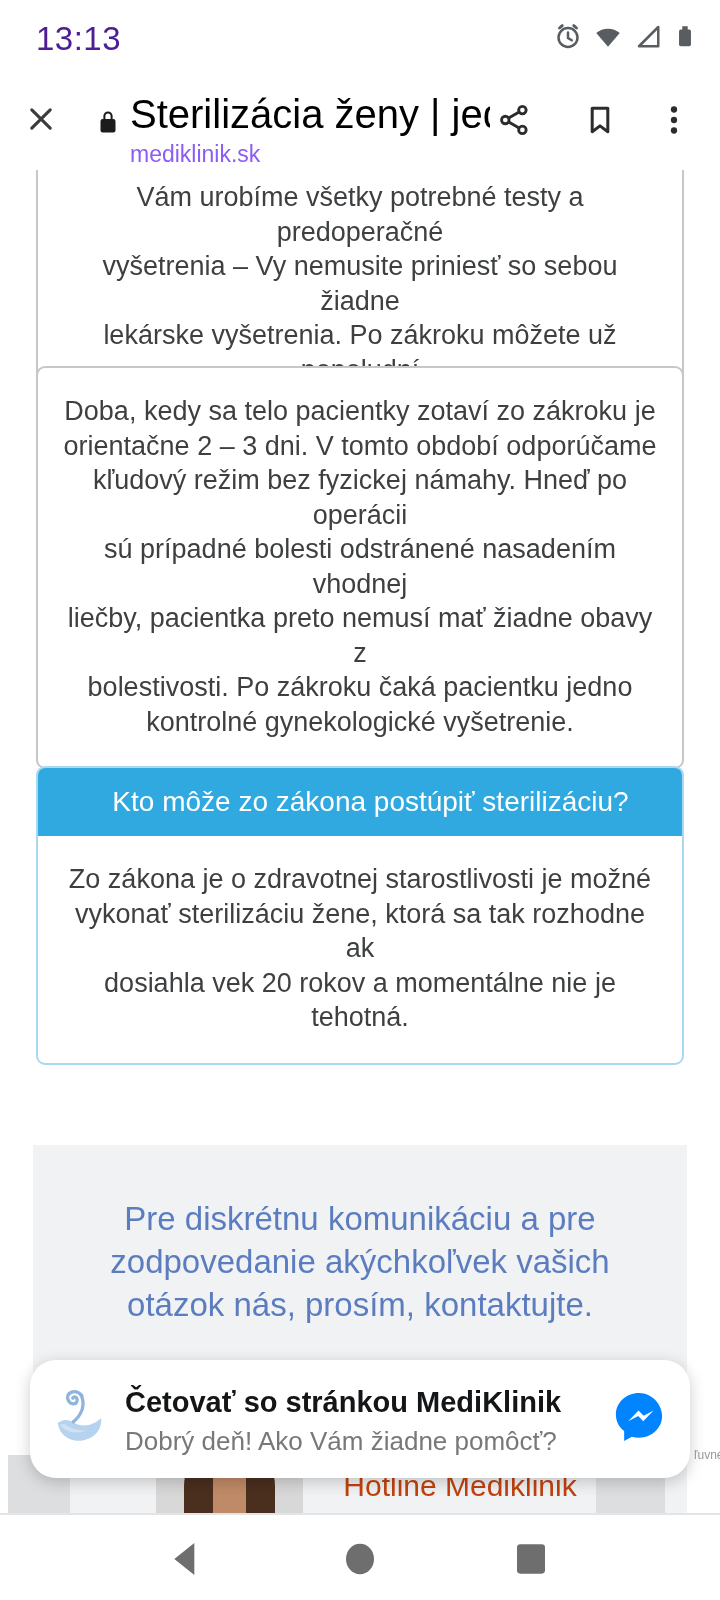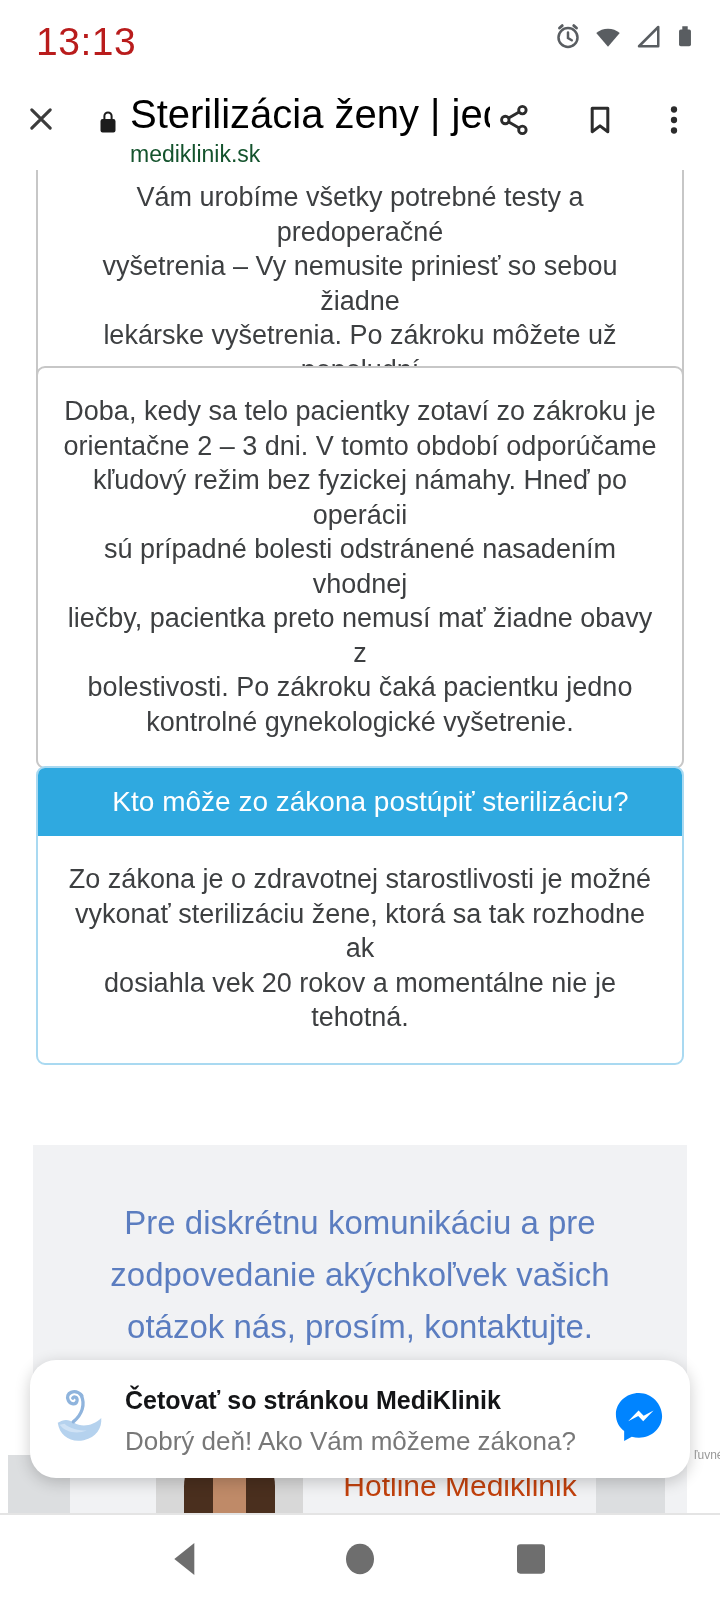--- a/index.html
+++ b/index.html
@@ -2,67 +2,67 @@
 <html><head>
 <meta charset="utf-8">
 <style>
   * { margin:0; padding:0; box-sizing:border-box; }
   html,body { background:#fff; }
   body { font-family:"Liberation Sans", sans-serif; }
   .screen { position:relative; width:720px; height:1600px; background:#fff; overflow:hidden; }
 
   
   .status-bar { position:absolute; top:0; left:0; right:0; height:66px; background:#fff; }
-  .status-time { position:absolute; left:36px; top:20px; font-size:39px; color:#b91c1c; letter-spacing:.5px; }
+  .status-time { position:absolute; left:36px; top:20px; font-size:33px; color:#4c1d95; letter-spacing:.5px; }
   .status-icons { position:absolute; right:22px; top:21px; display:flex; align-items:center; gap:9px; }
   .status-icons svg { display:block; }
 
   
   .toolbar { position:absolute; top:66px; left:0; right:0; height:104px; background:#fff; }
   .tb-close { position:absolute; left:24px; top:36px; width:34px; height:34px; }
   .tb-lock  { position:absolute; left:96px; top:42px; width:24px; height:28px; }
   .tb-titles{ position:absolute; left:130px; top:26px; width:360px; }
   .tb-title { font-size:40px; color:#000000; white-space:nowrap; overflow:hidden; }
-  .tb-url   { font-size:23px; color:#14532d; margin-top:4px; }
+  .tb-url   { font-size:23px; color:#8b5cf6; margin-top:4px; }
   .tb-share { position:absolute; left:496px; top:36px; width:36px; height:36px; }
   .tb-book  { position:absolute; left:582px; top:36px; width:36px; height:36px; }
   .tb-menu  { position:absolute; left:656px; top:36px; width:36px; height:36px; display:flex; justify-content:center; }
 
   
   .content { position:absolute; top:170px; left:0; right:0; bottom:87px; background:#fff; overflow:hidden; }
   .card { position:absolute; left:36px; width:648px; border:2px solid #c7c7c7; border-radius:9px; background:#fff; overflow:hidden; }
   .card-body { padding:26px 22px 28px; font-size:27px; line-height:34.5px; color:#3d3f41; text-align:center; white-space:pre-line; }
   .card-header { height:68px; display:flex; align-items:center; justify-content:center; font-size:28px; color:#fff; }
   .hdr-gray { background:#8a8a8a; }
   .hdr-blue { background:#2fa9e0;padding-left:21px; }
   .card-blue { border-color:#a9d9f1; }
   #card-intro { top:-22px; }
   #card-intro .card-body { padding-top:30px; }
   #card-recovery { top:196px; }
   #card-law { top:596px; }
 
   .gray-section { position:absolute; top:975px; left:33px; width:654px; height:465px; background:#f1f2f4; }
-  .contact-prompt { margin-top:52px; font-size:33px; line-height:52px; color:#5b7dc0; text-align:center; white-space:pre-line; }
+  .contact-prompt { margin-top:52px; font-size:33px; line-height:43px; color:#5b7dc0; text-align:center; white-space:pre-line; }
 
   .hotline-row { position:absolute; top:1277px; left:0; width:720px; height:66px; }
   .side-photo { position:absolute; top:8px; width:62px; height:58px; background:#dcdee0; }
   .side-photo.left { left:8px; }
   .side-photo.right { left:596px; width:69px; }
   .person-photo { position:absolute; left:156px; top:0; width:147px; height:66px; background:#d8d8d8; overflow:hidden; }
   .hair { position:absolute; left:28px; top:-6px; width:91px; height:120px; background:#4a2f1e; border-radius:46px 46px 0 0; }
   .face { position:absolute; left:57px; top:6px; width:33px; height:80px; background:#bf8a68; border-radius:16px 16px 0 0; }
   .hair-part { position:absolute; left:71px; top:-6px; width:5px; height:14px; background:#d8d8d8; border-radius:2px; }
   .hotline-label { position:absolute; left:340px; top:22px; width:240px; text-align:center; font-size:30px; color:#c2410c; white-space:nowrap; }
   .clipped-word { position:absolute; top:1278px; left:694px; font-size:12px; color:#9a9a9a; }
 
   
   .chat-widget { position:absolute; top:1360px; left:30px; width:660px; height:118px; background:#fff; border-radius:26px;
                  box-shadow:0 4px 16px rgba(0,0,0,.20); z-index:5; }
   .swan { position:absolute; left:20px; top:26px; width:58px; height:62px; }
-  .chat-title { position:absolute; left:95px; top:26px; font-size:25px; font-weight:bold; color:#141517; white-space:nowrap; }
+  .chat-title { position:absolute; left:95px; top:26px; font-size:29px; font-weight:bold; color:#141517; white-space:nowrap; }
   .chat-sub { position:absolute; left:95px; top:66px; font-size:26px; color:#787878; white-space:nowrap; }
   .messenger { position:absolute; left:582px; top:30px; width:54px; height:54px; }
 
   
   .navbar { position:absolute; bottom:0; left:0; right:0; height:87px; background:#fff; border-top:2px solid #e4e4e4; z-index:6; }
   .nav-btn { position:absolute; top:24px; width:44px; height:44px; display:flex; align-items:center; justify-content:center; }
   .nav-back { left:163px; }
   .nav-home { left:338px; }
   .nav-recents { left:509px; }
 </style>
@@ -194,21 +194,21 @@
   <div class="chat-widget">
     <div class="swan">
       <svg width="58" height="62" viewBox="0 0 60 64">
         <path d="M8 38 C10 52 22 59 35 56 C48 53 54 43 53 33 C45 41 33 43 25 38 C19 34 14 34 8 38 Z" fill="#b5d2ee"></path>
         <path d="M10 40 C16 48 28 50 38 46 C30 46 20 44 15 39 Z" fill="#cfe2f5"></path>
         <path d="M33 10 C26 2 15 7 19 15 C21 19 27 20 28 15 C28.5 11.5 25 10 23.5 12.5" fill="none" stroke="#8fb4dd" stroke-width="3.4" stroke-linecap="round"></path>
         <path d="M32 9 C37 19 33 30 24 37" fill="none" stroke="#8fb4dd" stroke-width="3.4" stroke-linecap="round"></path>
       </svg>
     </div>
     <div class="chat-title">Četovať so stránkou MediKlinik</div>
-    <div class="chat-sub">Dobrý deň! Ako Vám môžeme zákona?</div>
+    <div class="chat-sub">Dobrý deň! Ako Vám žiadne pomôcť?</div>
     <div class="messenger">
       <svg width="54" height="54" viewBox="0 0 36 36">
         <path d="M18 2C9.4 2 2.6 8.4 2.6 16.3c0 4.5 2.1 8.5 5.5 11.1V34l5.1-2.8c1.5.4 3.1.6 4.8.6 8.6 0 15.4-6.4 15.4-14.4S26.6 2 18 2z" fill="#0084ff"></path>
         <path d="m10.8 20.9 6.9-7.3 3.4 3.5 6.6-3.5-6.9 7.3-3.3-3.5z" fill="#ffffff"></path>
       </svg>
     </div>
   </div>
 
   <div class="navbar">
     <div class="nav-btn nav-back">

